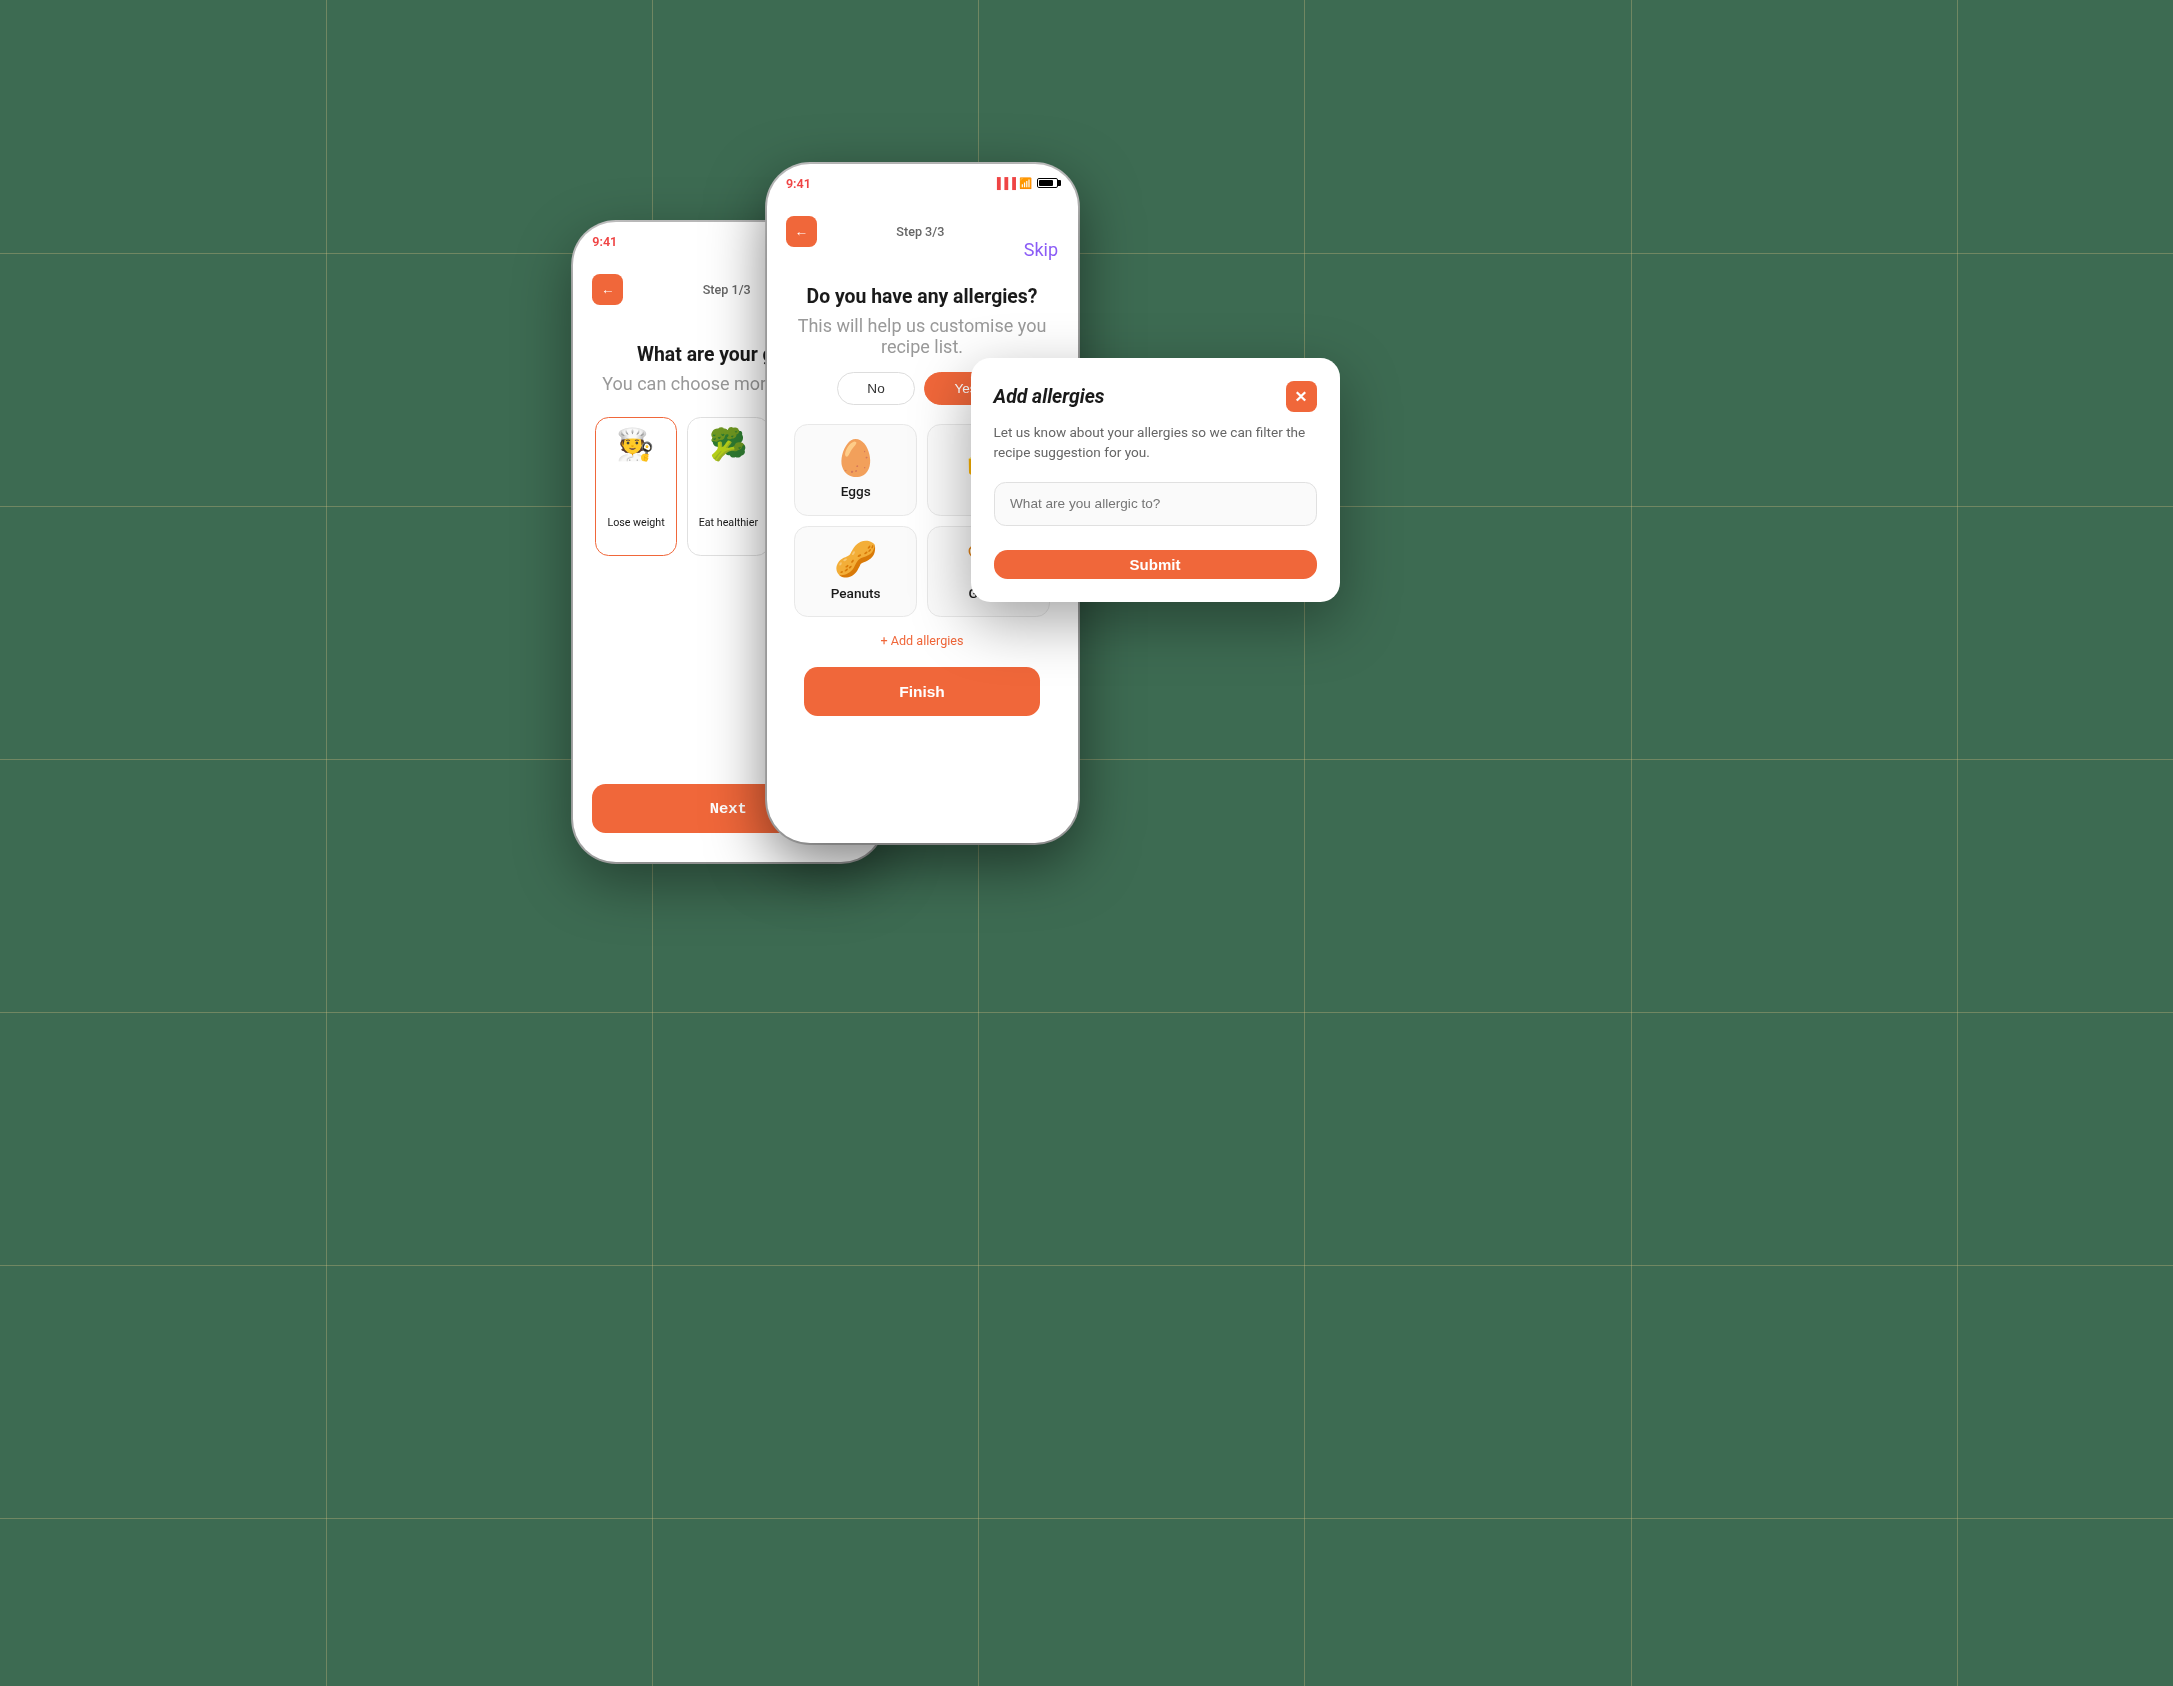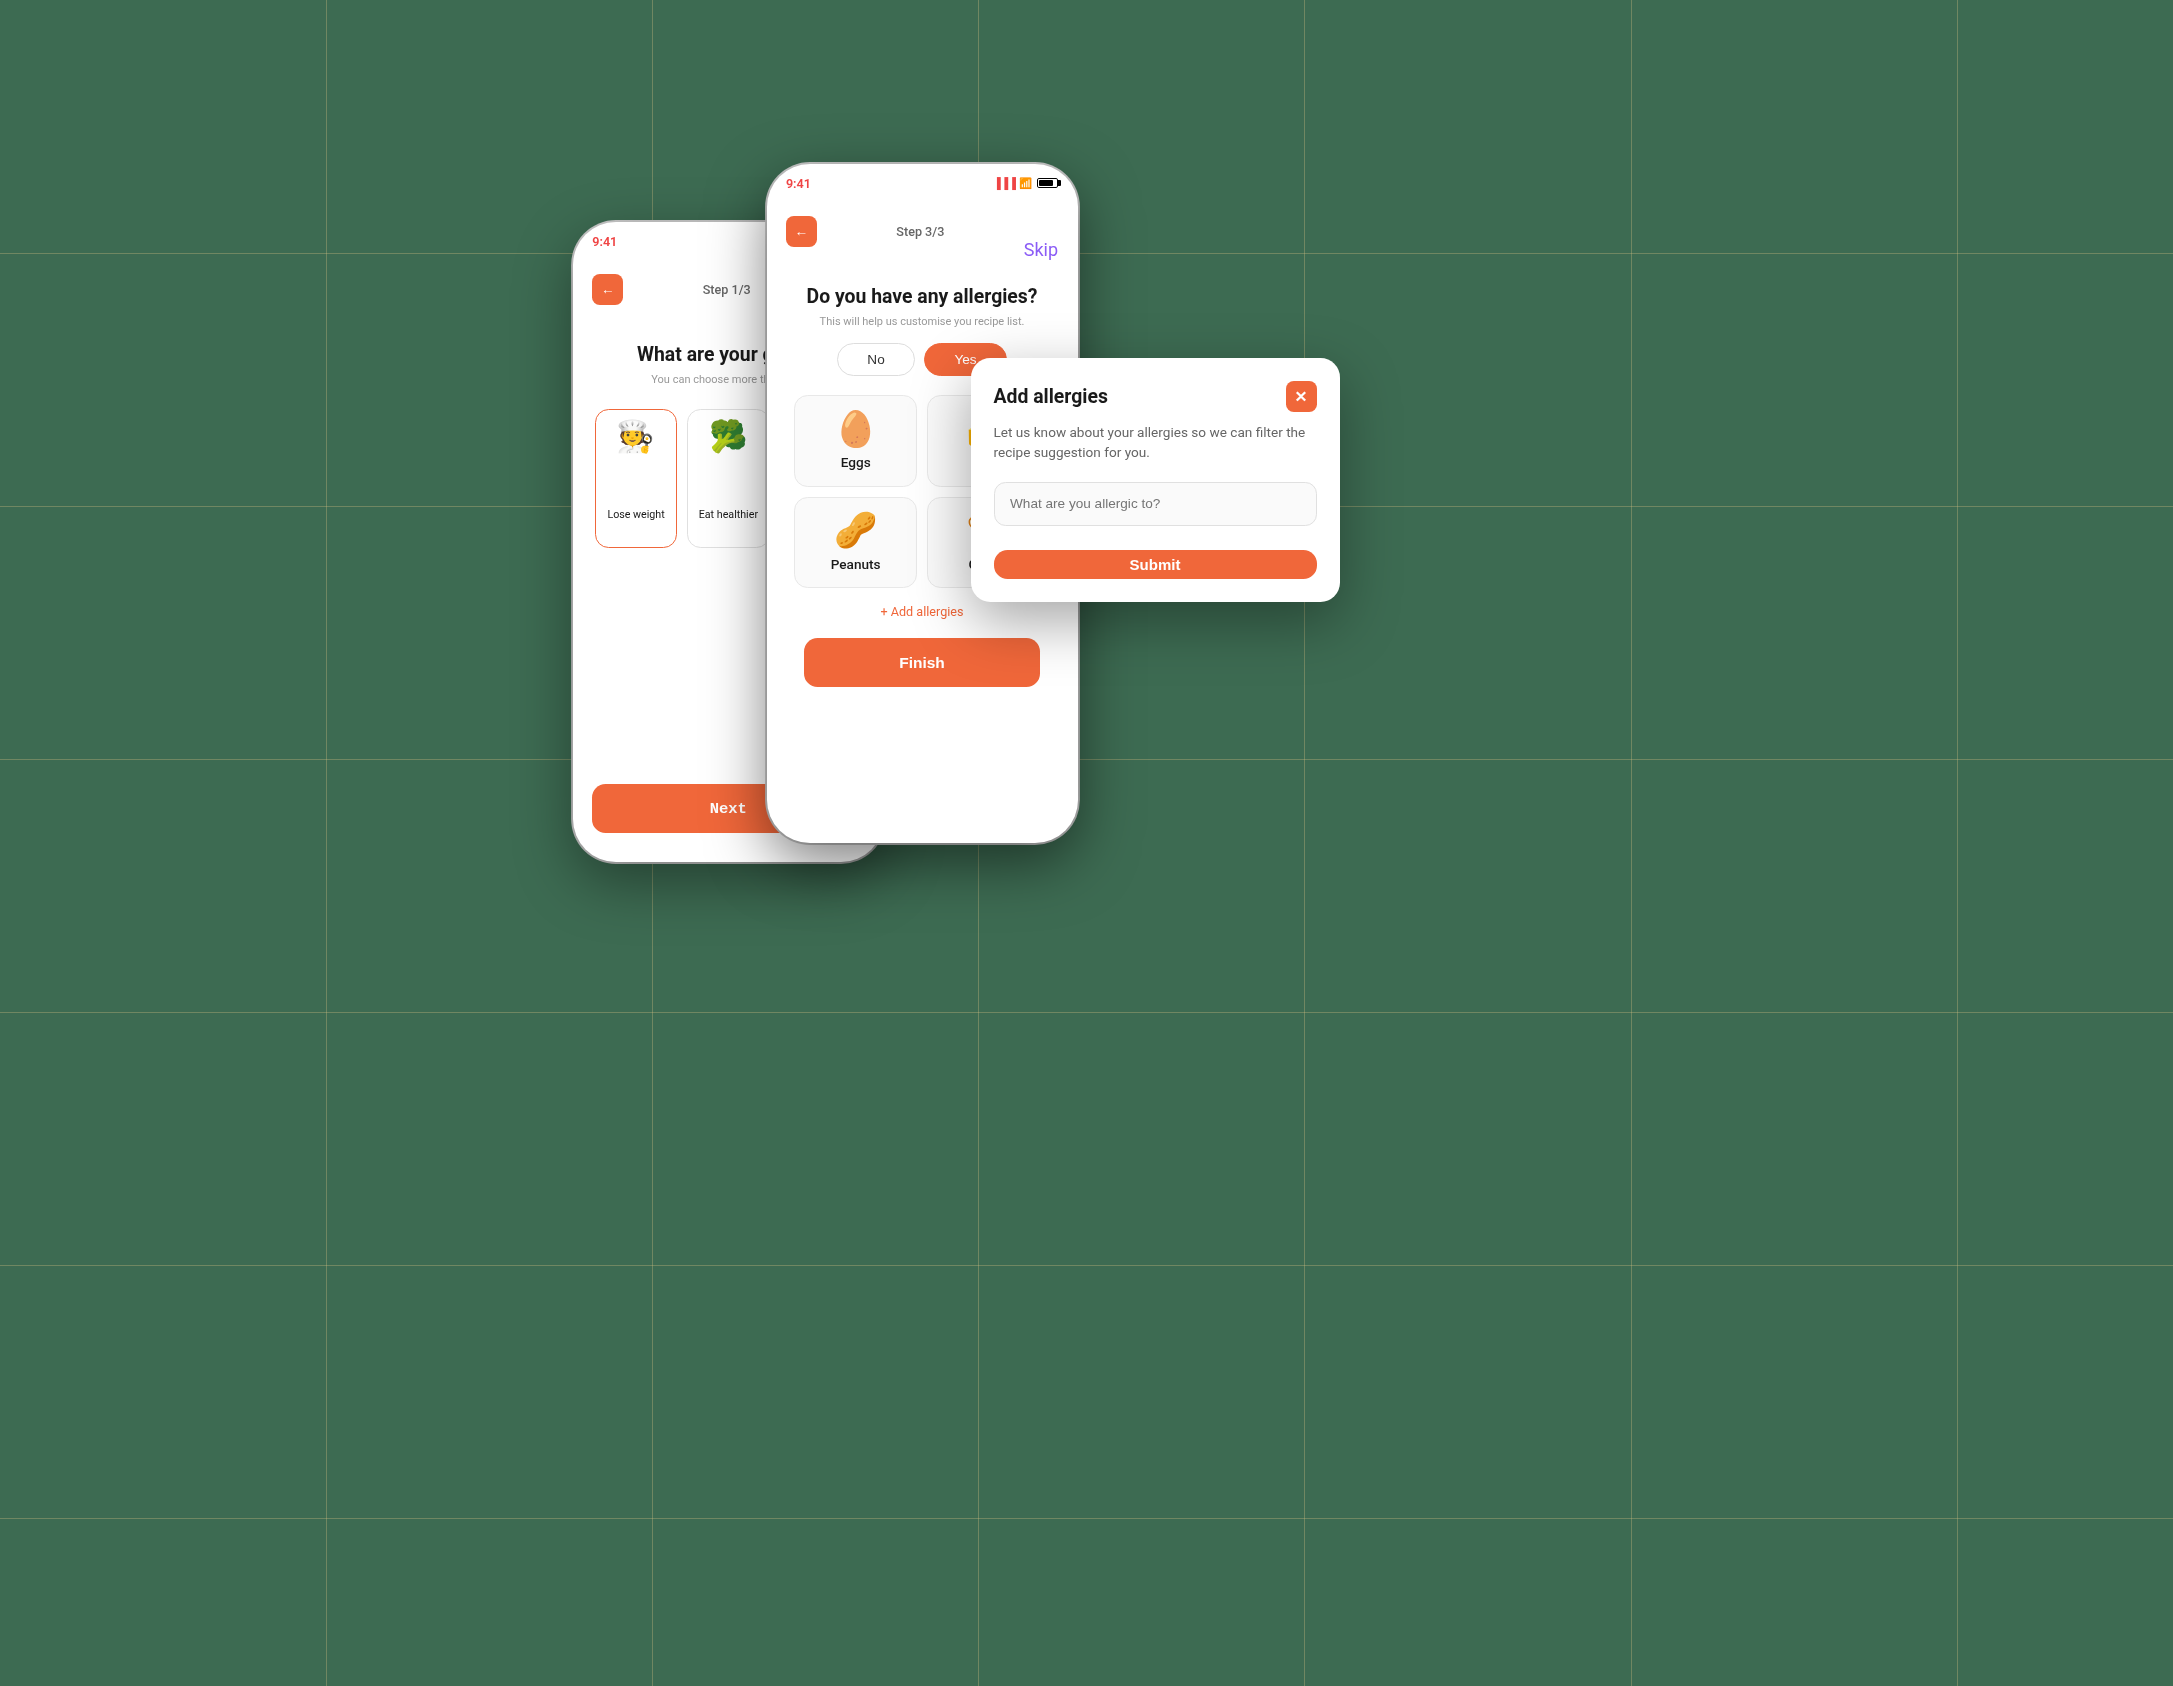--- a/index.html
+++ b/index.html
@@ -148,21 +148,21 @@
     .question-title {
       font-size: 19.4px;
       font-weight: 700;
       text-align: center;
       color: #1a1a1a;
       margin-top: 15.5px;
       line-height: 1.3;
     }
 
     .question-subtitle {
-      font-size: 11px;
+      font-size: 18px;
       color: #999;
       text-align: center;
       margin-top: 5.8px;
     }
 
     
     .goals-grid {
       display: flex;
       gap: 9.7px;
       margin-top: 23px;
@@ -302,20 +302,21 @@
       display: flex;
       justify-content: space-between;
       align-items: center;
       margin-bottom: 9.7px;
     }
 
     .modal-title {
       font-size: 19.4px;
       font-weight: 700;
       color: #1a1a1a;
+      font-style: italic;
     }
 
     .modal-close-btn {
       width: 31px;
       height: 31px;
       background: #f0673a;
       border-radius: 7.8px;
       display: flex;
       align-items: center;
       justify-content: center;

